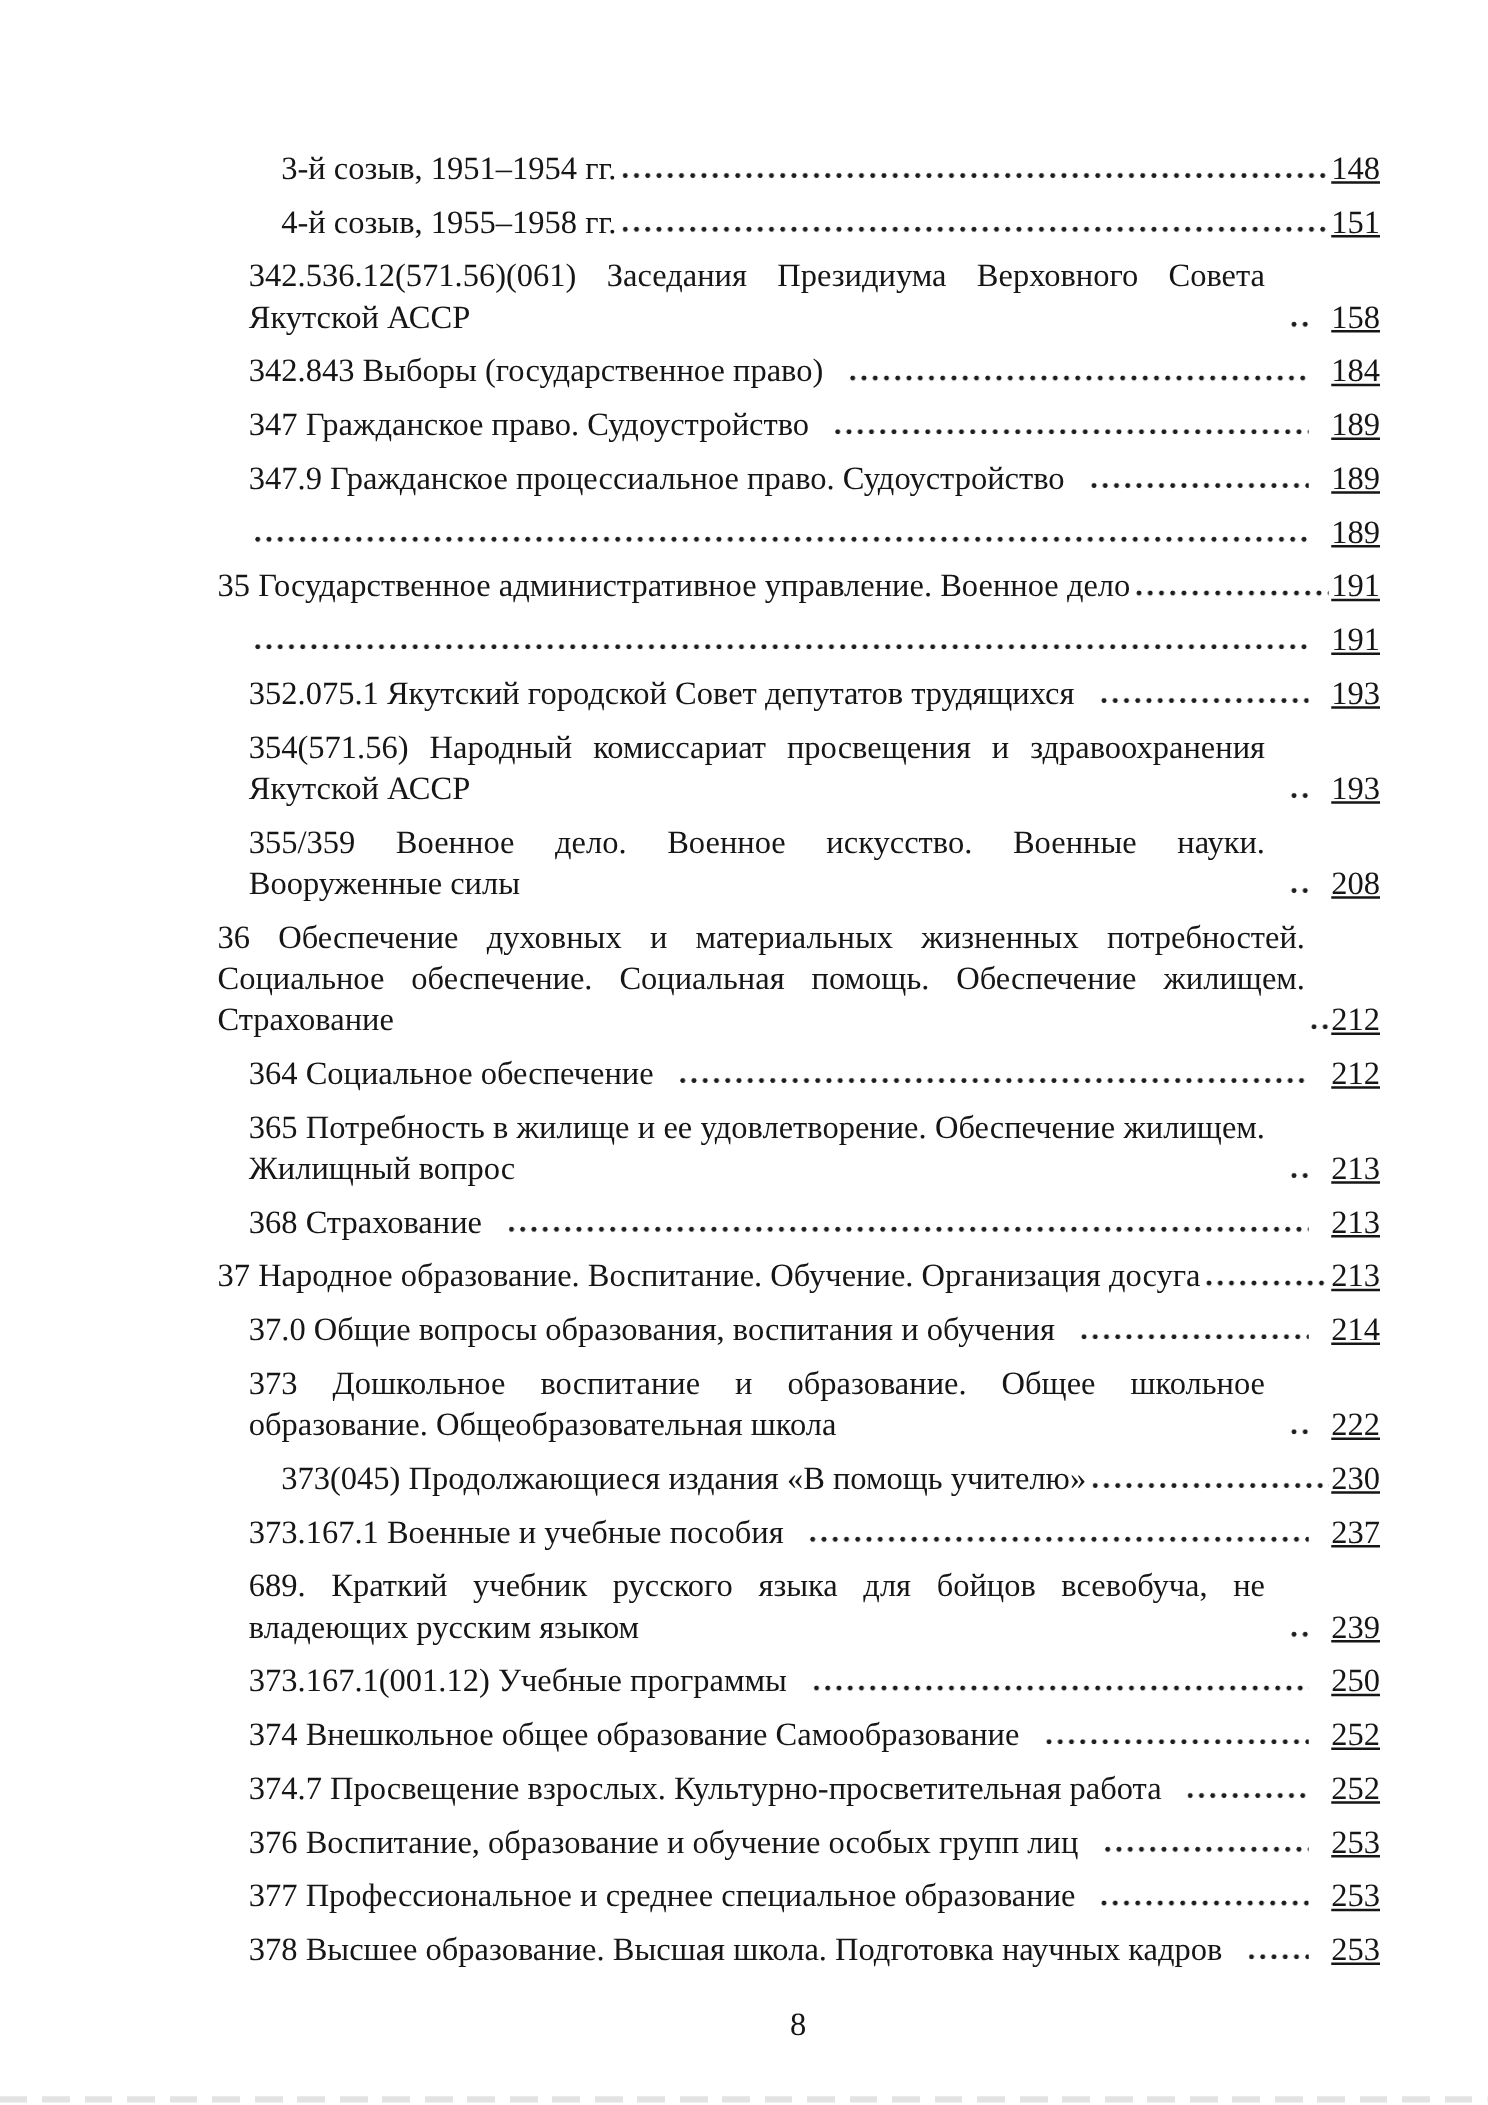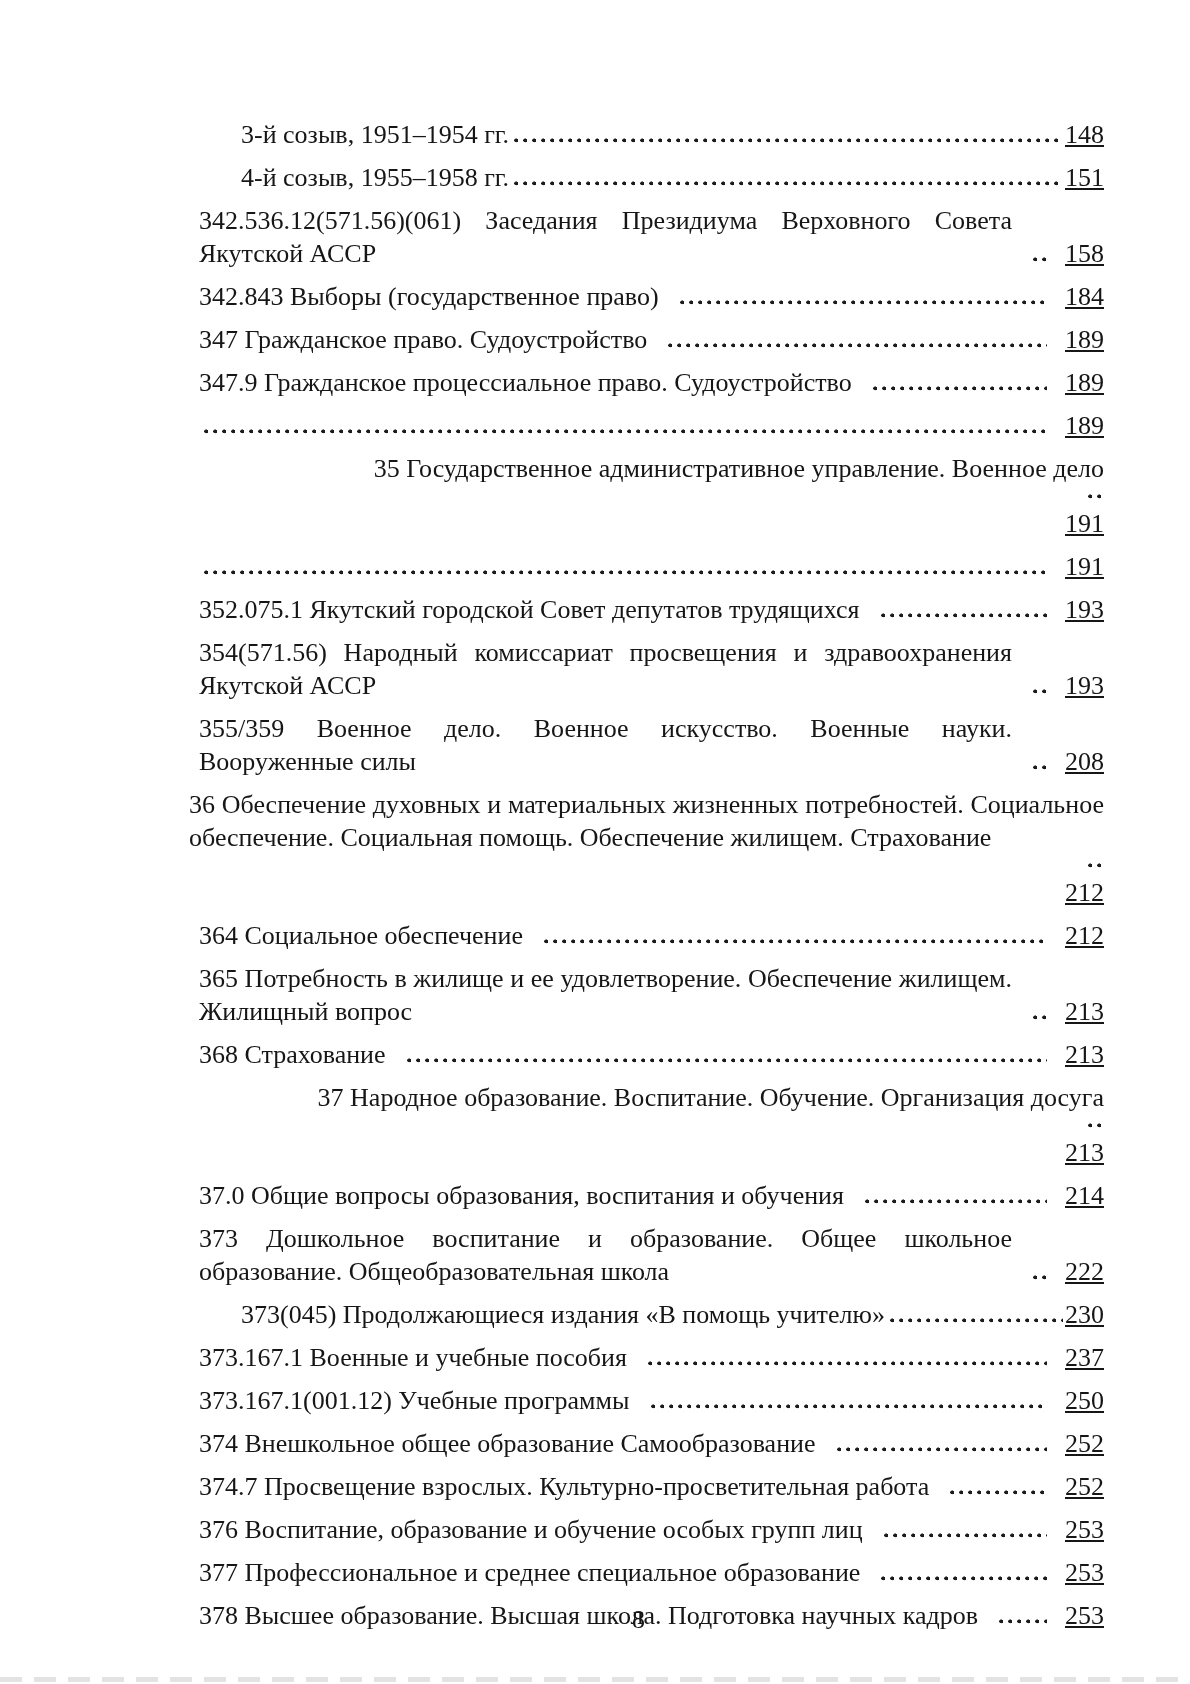--- a/index.html
+++ b/index.html
@@ -37,23 +37,23 @@
     background-image: radial-gradient(circle at 2.2px 2.4px, #1c1c1c 1.7px, transparent 2.2px);
     background-size: 9px 5px;
     background-repeat: repeat-x;
     background-position: left bottom;
   }
   .entry .pg {
     flex: 0 0 auto;
     white-space: nowrap;
     text-decoration: underline;
   }
-  .lvl1 { margin-left: 16px; flex-direction: column; }
+  .lvl1 { margin-left: 1px; }
   .lvl2 { margin-left: 26px; gap: 16px; }
-  .lvl3 { margin-left: 68px; }
+  .lvl3 { margin-left: 52px; }
   .footer {
     position: absolute;
     left: 173px;
     right: 86px;
     bottom: 48px;
     text-align: center;
     font-size: 26px;
     line-height: 33px;
   }
   .bottom-edge {
@@ -187,20 +187,25 @@
     <span class="leader"></span>
     <span class="pg">230</span>
   </p>
 
   <p class="entry lvl2">
     <span class="t">373.167.1 Военные и учебные пособия</span>
     <span class="leader"></span>
     <span class="pg">237</span>
   </p>
 
+  <p class="entry lvl2">
+    <span class="t">689. Краткий учебник русского языка для бойцов всевобуча, не владеющих русским языком</span>
+    <span class="leader"></span>
+    <span class="pg">239</span>
+  </p>
 
   <p class="entry lvl2">
     <span class="t">373.167.1(001.12) Учебные программы</span>
     <span class="leader"></span>
     <span class="pg">250</span>
   </p>
 
   <p class="entry lvl2">
     <span class="t">374 Внешкольное общее образование Самообразование</span>
     <span class="leader"></span>

